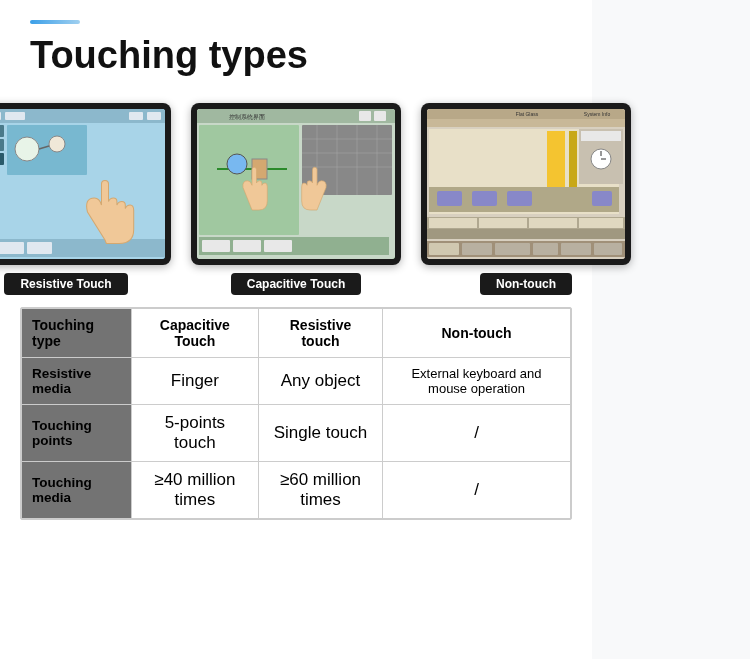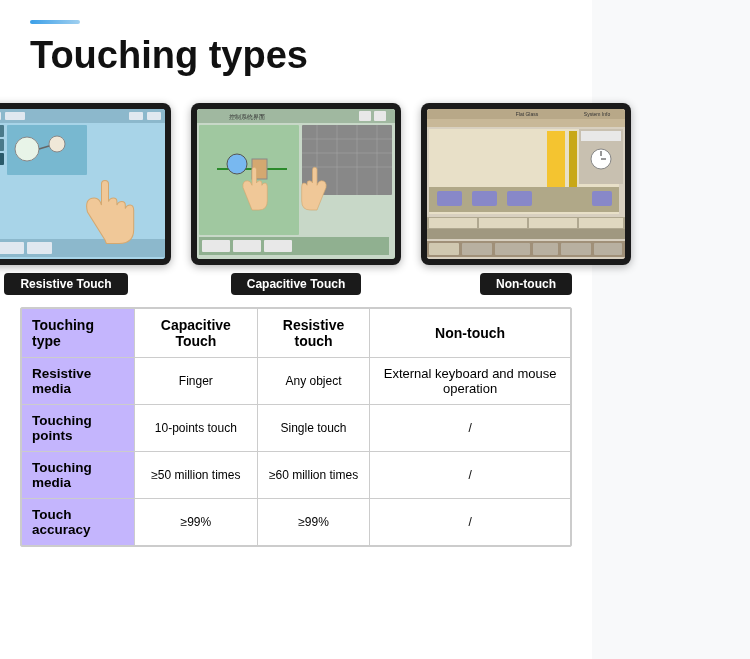--- a/index.html
+++ b/index.html
@@ -98,31 +98,31 @@
     }
     th, td {
       border: 1px solid #ccc;
       padding: 8px 10px;
       text-align: center;
       vertical-align: middle;
     }
     td:first-child {
       text-align: left;
       font-weight: 700;
-      background: #c4b5fd;
+      background: #737373;
       font-size: 13.5px;
     }
     tr:first-child td {
       font-weight: 700;
       font-size: 14px;
     }
     .col-capacitive { font-weight: 700; }
     .col-resistive { font-weight: 700; }
     .col-nontouch { font-weight: 700; }
-    td.data-cell { font-weight: 400; font-size: 12px; }
+    td.data-cell { font-weight: 400; font-size: 17px; }
   </style>
 </head>
 <body>
 
 <div class="page">
 
   <div class="header-section">
     <div class="accent-line"></div>
     <h1 class="main-title">Touching types</h1>
   </div>
@@ -275,33 +275,27 @@
           <td class="col-nontouch">Non-touch</td>
         </tr>
         <tr>
           <td>Resistive media</td>
           <td class="data-cell">Finger</td>
           <td class="data-cell">Any object</td>
           <td class="data-cell" style="font-size:13px;">External keyboard and mouse operation</td>
         </tr>
         <tr>
           <td>Touching points</td>
-          <td class="data-cell">10-points touch</td>
+          <td class="data-cell">5-points touch</td>
           <td class="data-cell">Single touch</td>
           <td class="data-cell">/</td>
         </tr>
         <tr>
           <td>Touching media</td>
-          <td class="data-cell">≥50 million times</td>
+          <td class="data-cell">≥40 million times</td>
           <td class="data-cell">≥60 million times</td>
-          <td class="data-cell">/</td>
-        </tr>
-        <tr>
-          <td>Touch accuracy</td>
-          <td class="data-cell">≥99%</td>
-          <td class="data-cell">≥99%</td>
           <td class="data-cell">/</td>
         </tr>
       </tbody>
     </table>
   </div>
 
 </div>
 
 </body></html>

